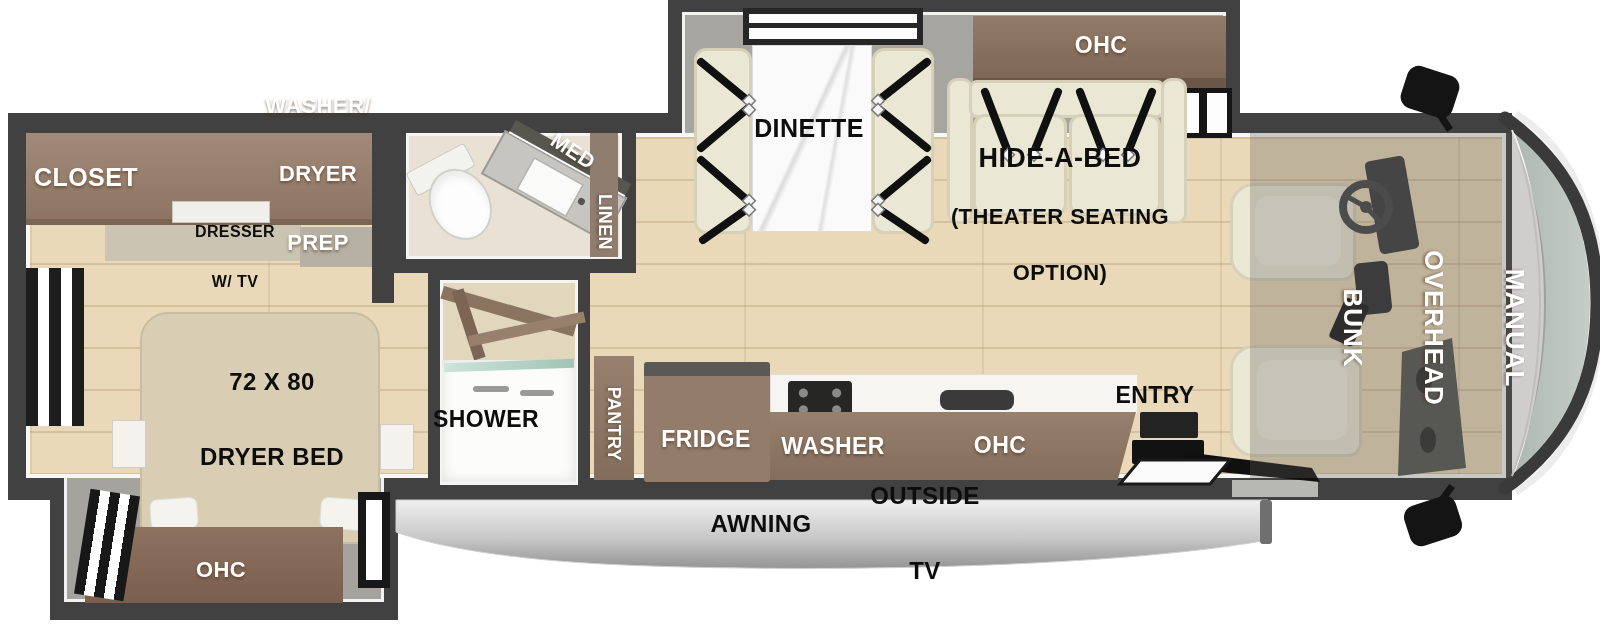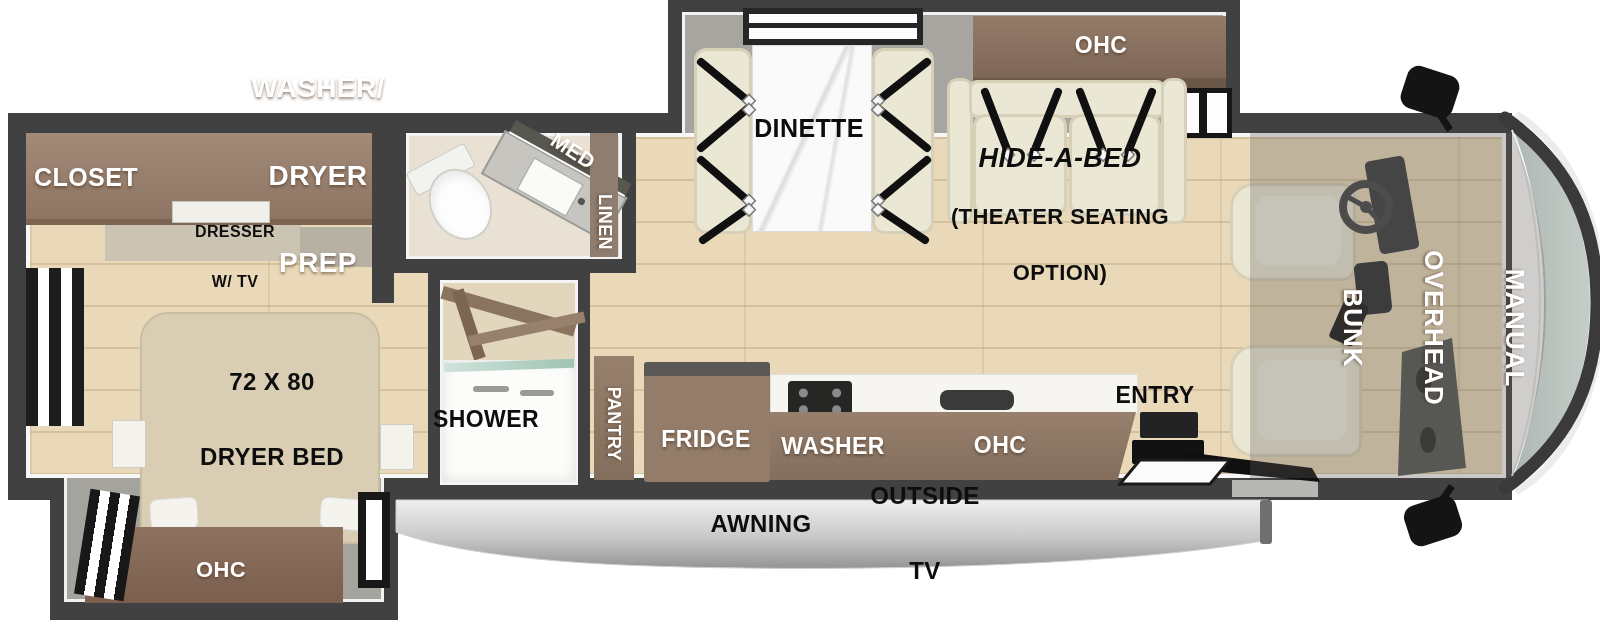--- a/index.html
+++ b/index.html
@@ -189,21 +189,21 @@
       <rect x="1403" y="70" width="54" height="44" rx="12" fill="#141414" transform="rotate(18 1430 92)"></rect>
     </g>
     <g>
       <line x1="1442" y1="500" x2="1452" y2="486" stroke="#141414" stroke-width="7"></line>
       <rect x="1406" y="500" width="54" height="42" rx="12" fill="#141414" transform="rotate(-18 1433 521)"></rect>
     </g>
   </svg>
 
   <div class="labels">
     <div class="lab lw" style="left:86px;top:177px;font-size:25px;">CLOSET</div>
-    <div class="lab lw" style="left:318px;top:175px;font-size:28px;">
+    <div class="lab lw" style="left:318px;top:175px;font-size:22px;">
       <div>WASHER/</div>
       <div>DRYER</div>
       <div>PREP</div>
     </div>
     <div class="lab lb" style="left:235px;top:257px;font-size:16px;">
       <div>DRESSER</div>
       <div>W/ TV</div>
     </div>
     <div class="lab lb" style="left:272px;top:420px;font-size:24px;">
       <div>72 X 80</div>
@@ -217,21 +217,21 @@
 
     <div class="lab lw" style="left:614px;top:424px;font-size:18px;transform:translate(-50%,-50%) rotate(90deg);">PANTRY</div>
     <div class="lab lw" style="left:706px;top:440px;font-size:23px;">FRIDGE</div>
     <div class="lab lw" style="left:833px;top:447px;font-size:23px;">WASHER</div>
     <div class="lab lw" style="left:1000px;top:446px;font-size:23px;">OHC</div>
     <div class="lab lb" style="left:1155px;top:396px;font-size:23px;">ENTRY</div>
 
     <div class="lab lb" style="left:809px;top:128px;font-size:25px;">DINETTE</div>
     <div class="lab lw" style="left:1101px;top:46px;font-size:23px;">OHC</div>
     <div class="lab lb" style="left:1060px;top:214px;">
-      <div style="font-size:27px;font-style:italic;">HIDE-A-BED</div>
+      <div style="font-size:27px;">HIDE-A-BED</div>
       <div style="font-size:22px;">(THEATER SEATING</div>
       <div style="font-size:22px;">OPTION)</div>
     </div>
 
     <div class="lab lw" style="left:1433px;top:328px;font-size:26px;transform:translate(-50%,-50%) rotate(90deg);letter-spacing:1px;">
       <div>MANUAL</div>
       <div>OVERHEAD</div>
       <div>BUNK</div>
     </div>
 

